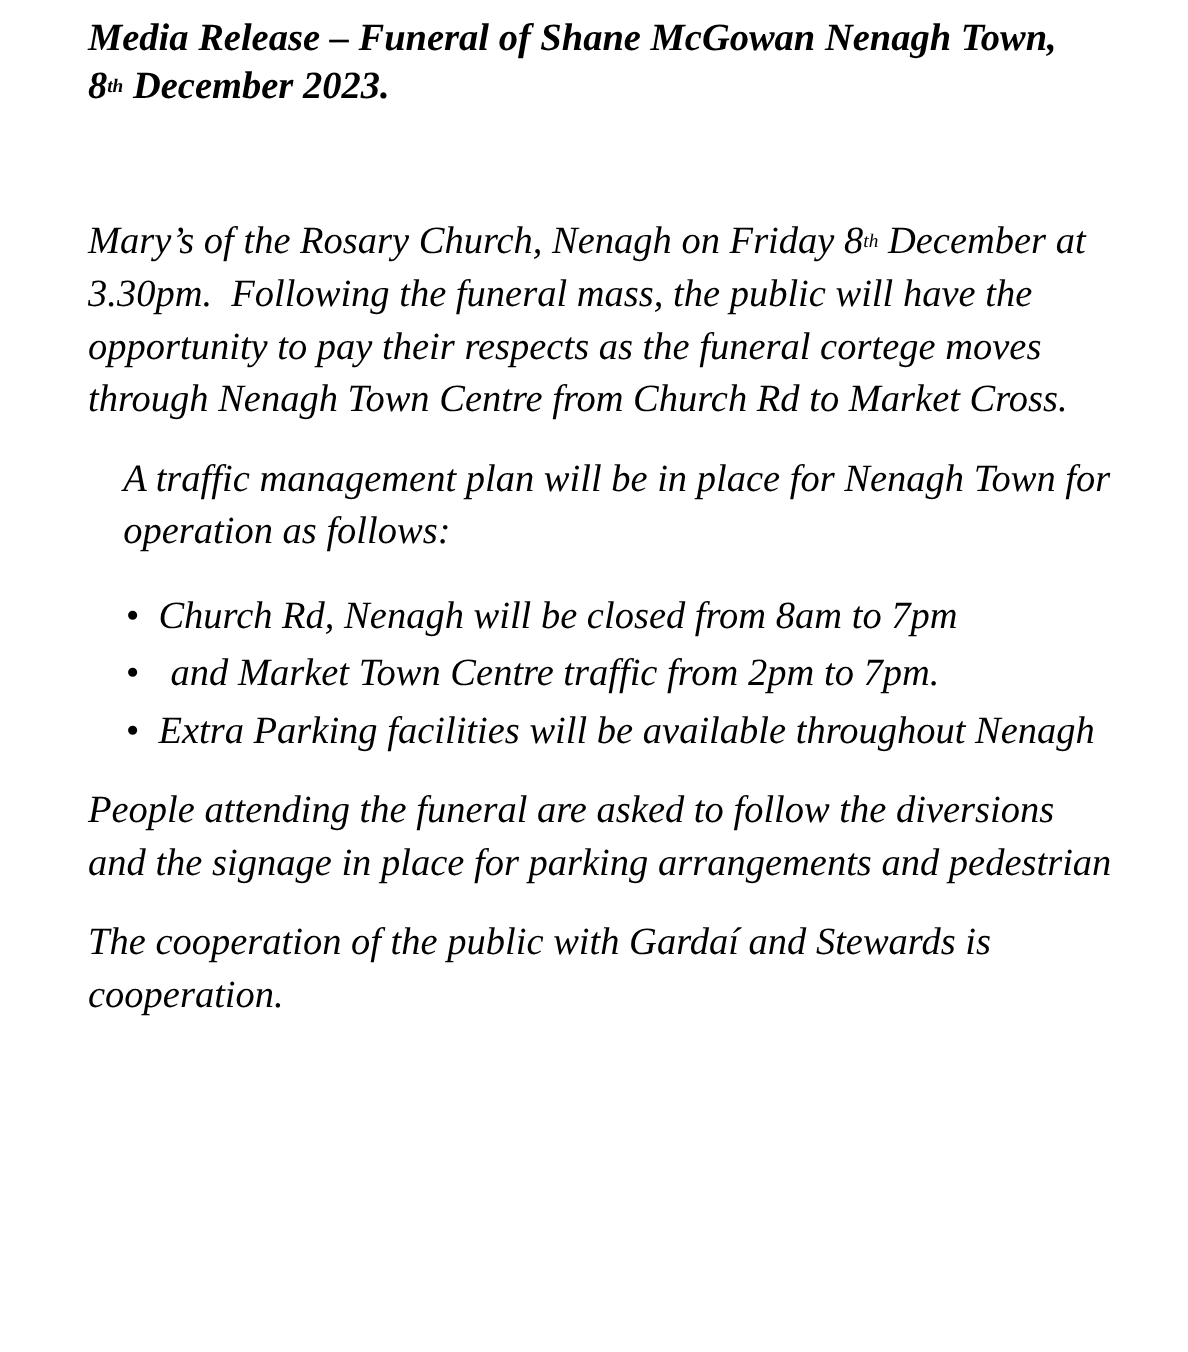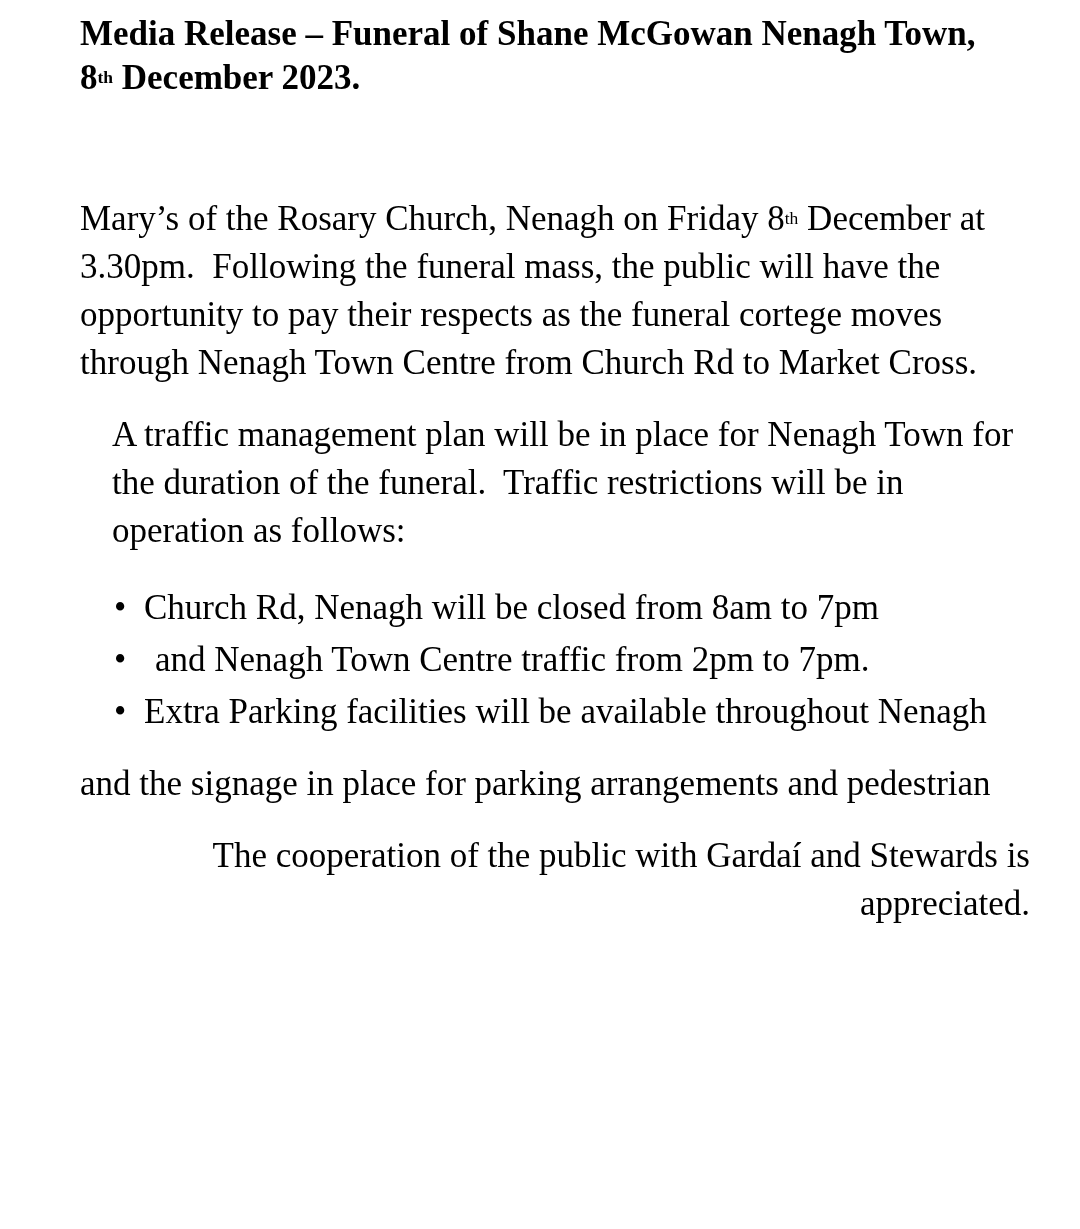--- a/index.html
+++ b/index.html
@@ -11,31 +11,32 @@
     color: #000000;
   }
   .page {
     width: 1080px;
     height: 1229px;
     padding: 12px 50px 0 80px;
     font-size: 35px;
     line-height: 48px;
     overflow: hidden;
     background: #ffffff;
+    font-style: italic;
   }
   .line { white-space: pre; }
   .title {
     font-weight: bold;
     font-size: 35px;
     line-height: 44px;
     margin-bottom: 95px;
   }
   .para.p2 { margin-top: 24px; margin-left: 32px; }
   .para.p3 { margin-top: 24px; }
-  .para.p4 { margin-top: 24px; text-align: right; }
+  .para.p4 { margin-top: 24px; }
   ul.bullets { list-style: none; margin-top: 29px; }
   .bullet-item { position: relative; padding-left: 64px; }
   .bullet-item + .bullet-item { margin-top: 4px; }
   .bullet-marker {
     position: absolute;
     left: 34px;
     top: 0;
   }
   .line.cont { margin-left: 11px; }
   sup.ord {
@@ -56,41 +57,41 @@
 
   <div class="para p1">
     <div class="line"><span>Mary’s of the Rosary Church, Nenagh on Friday 8</span><sup class="ord">th</sup><span> December at</span></div>
     <div class="line">3.30pm.  Following the funeral mass, the public will have the</div>
     <div class="line">opportunity to pay their respects as the funeral cortege moves</div>
     <div class="line">through Nenagh Town Centre from Church Rd to Market Cross.</div>
   </div>
 
   <div class="para p2">
     <div class="line">A traffic management plan will be in place for Nenagh Town for</div>
-    <div class="line">the duration of the funeral.  Traffic restrictions will be in</div>
     <div class="line">operation as follows:</div>
   </div>
 
   <ul class="bullets">
     <li class="bullet-item">
       <span class="bullet-marker">•</span>
       <div class="line">Church Rd, Nenagh will be closed from 8am to 7pm</div>
     </li>
     <li class="bullet-item">
       <span class="bullet-marker">•</span>
-      <div class="line cont">and Nenagh Town Centre traffic from 2pm to 7pm.</div>
+      <div class="line cont">and Market Town Centre traffic from 2pm to 7pm.</div>
     </li>
     <li class="bullet-item">
       <span class="bullet-marker">•</span>
       <div class="line">Extra Parking facilities will be available throughout Nenagh</div>
     </li>
   </ul>
 
   <div class="para p3">
+    <div class="line">People attending the funeral are asked to follow the diversions</div>
     <div class="line">and the signage in place for parking arrangements and pedestrian</div>
   </div>
 
   <div class="para p4">
     <div class="line">The cooperation of the public with Gardaí and Stewards is</div>
-    <div class="line">appreciated.</div>
+    <div class="line">cooperation.</div>
   </div>
 
 </div>
 
 </body></html>

